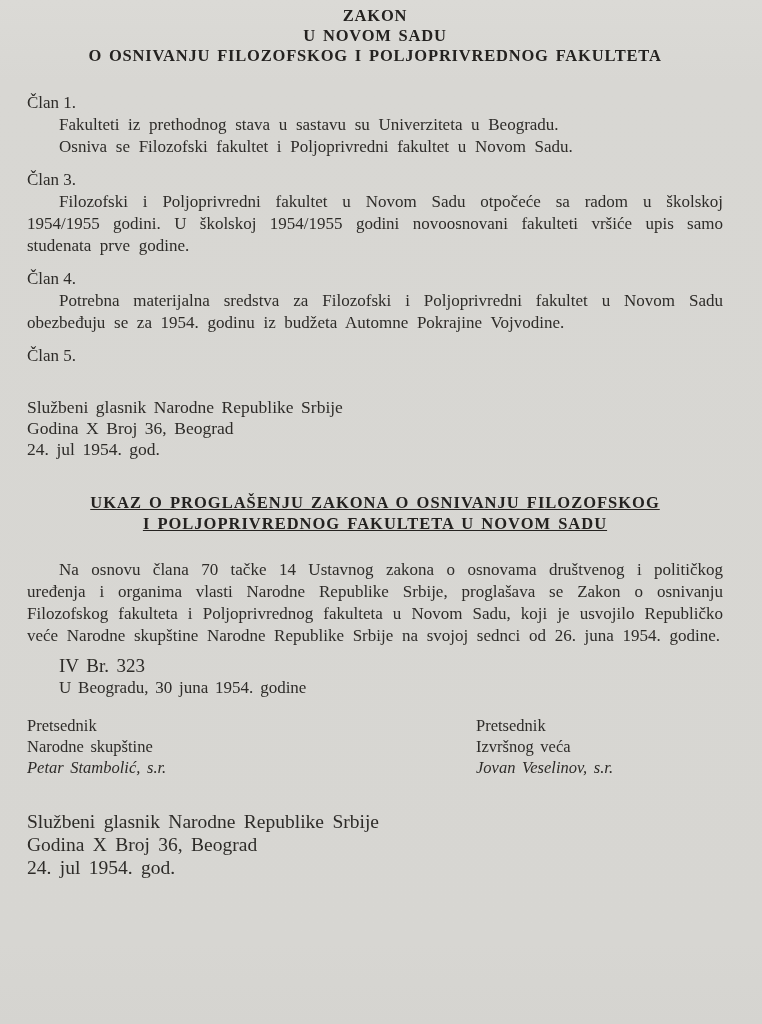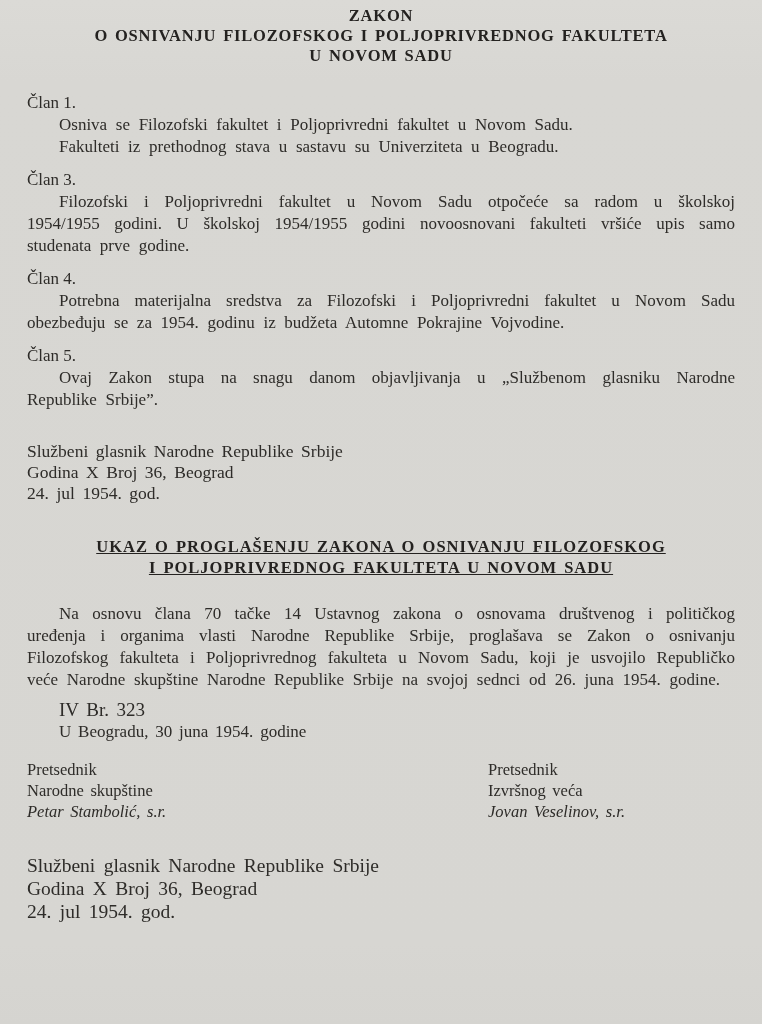--- a/index.html
+++ b/index.html
@@ -11,21 +11,21 @@
     height: 1024px;
     background: #d8d7d3;
     color: #2e2c29;
     font-family: "Liberation Serif", "DejaVu Serif", serif;
     overflow: hidden;
   }
   .page {
     box-sizing: border-box;
     width: 762px;
     height: 1024px;
-    padding: 6px 27px 0 27px;
+    padding: 6px 39px 0 27px;
     background: linear-gradient(180deg, #dbdad6 0%, #d8d7d3 8%, #d7d6d2 92%, #d5d4d0 100%);
   }
   .law-title {
     text-align: center;
     font-weight: bold;
     font-size: 16.5px;
     line-height: 20px;
     letter-spacing: 0.8px;
     color: #242220;
     word-spacing: 2px;
@@ -108,44 +108,43 @@
     font-style: italic;
   }
 </style>
 </head>
 <body>
 
 <div class="page">
 
   <div class="law-title">
     <div>ZAKON</div>
+    <div>U NOVOM SADU</div>
     <div>O OSNIVANJU FILOZOFSKOG I POLJOPRIVREDNOG FAKULTETA</div>
-    <div>U NOVOM SADU</div>
   </div>
 
   <div>
     <div class="clan-heading first">Član 1.</div>
+    <p class="para">Fakulteti iz prethodnog stava u sastavu su Univerziteta u Beogradu.</p>
     <p class="para">Osniva se Filozofski fakultet i Poljoprivredni fakultet u Novom Sadu.</p>
-    <p class="para">Fakulteti iz prethodnog stava u sastavu su Univerziteta u Beogradu.</p>
   </div>
 
 
   <div>
     <div class="clan-heading">Član 3.</div>
     <p class="para">Filozofski i Poljoprivredni fakultet u Novom Sadu otpočeće sa radom u školskoj 1954/1955 godini. U školskoj 1954/1955 godini novoosnovani fakulteti vršiće upis samo studenata prve godine.</p>
   </div>
 
   <div>
     <div class="clan-heading">Član 4.</div>
     <p class="para">Potrebna materijalna sredstva za Filozofski i Poljoprivredni fakultet u Novom Sadu obezbeđuju se za 1954. godinu iz budžeta Automne Pokrajine Vojvodine.</p>
   </div>
 
   <div>
     <div class="clan-heading">Član 5.</div>
-    <p class="para">Ovaj Zakon stupa na snagu danom objavljivanja u „Službenom glasniku Narodne Republike Srbije”.</p>
   </div>
 
   <div class="gazette mid">
     <div>Službeni glasnik Narodne Republike Srbije</div>
     <div>Godina X Broj 36, Beograd</div>
     <div>24. jul 1954. god.</div>
   </div>
 
   <div class="decree-title">
     <div>UKAZ O PROGLAŠENJU ZAKONA O OSNIVANJU FILOZOFSKOG</div>

